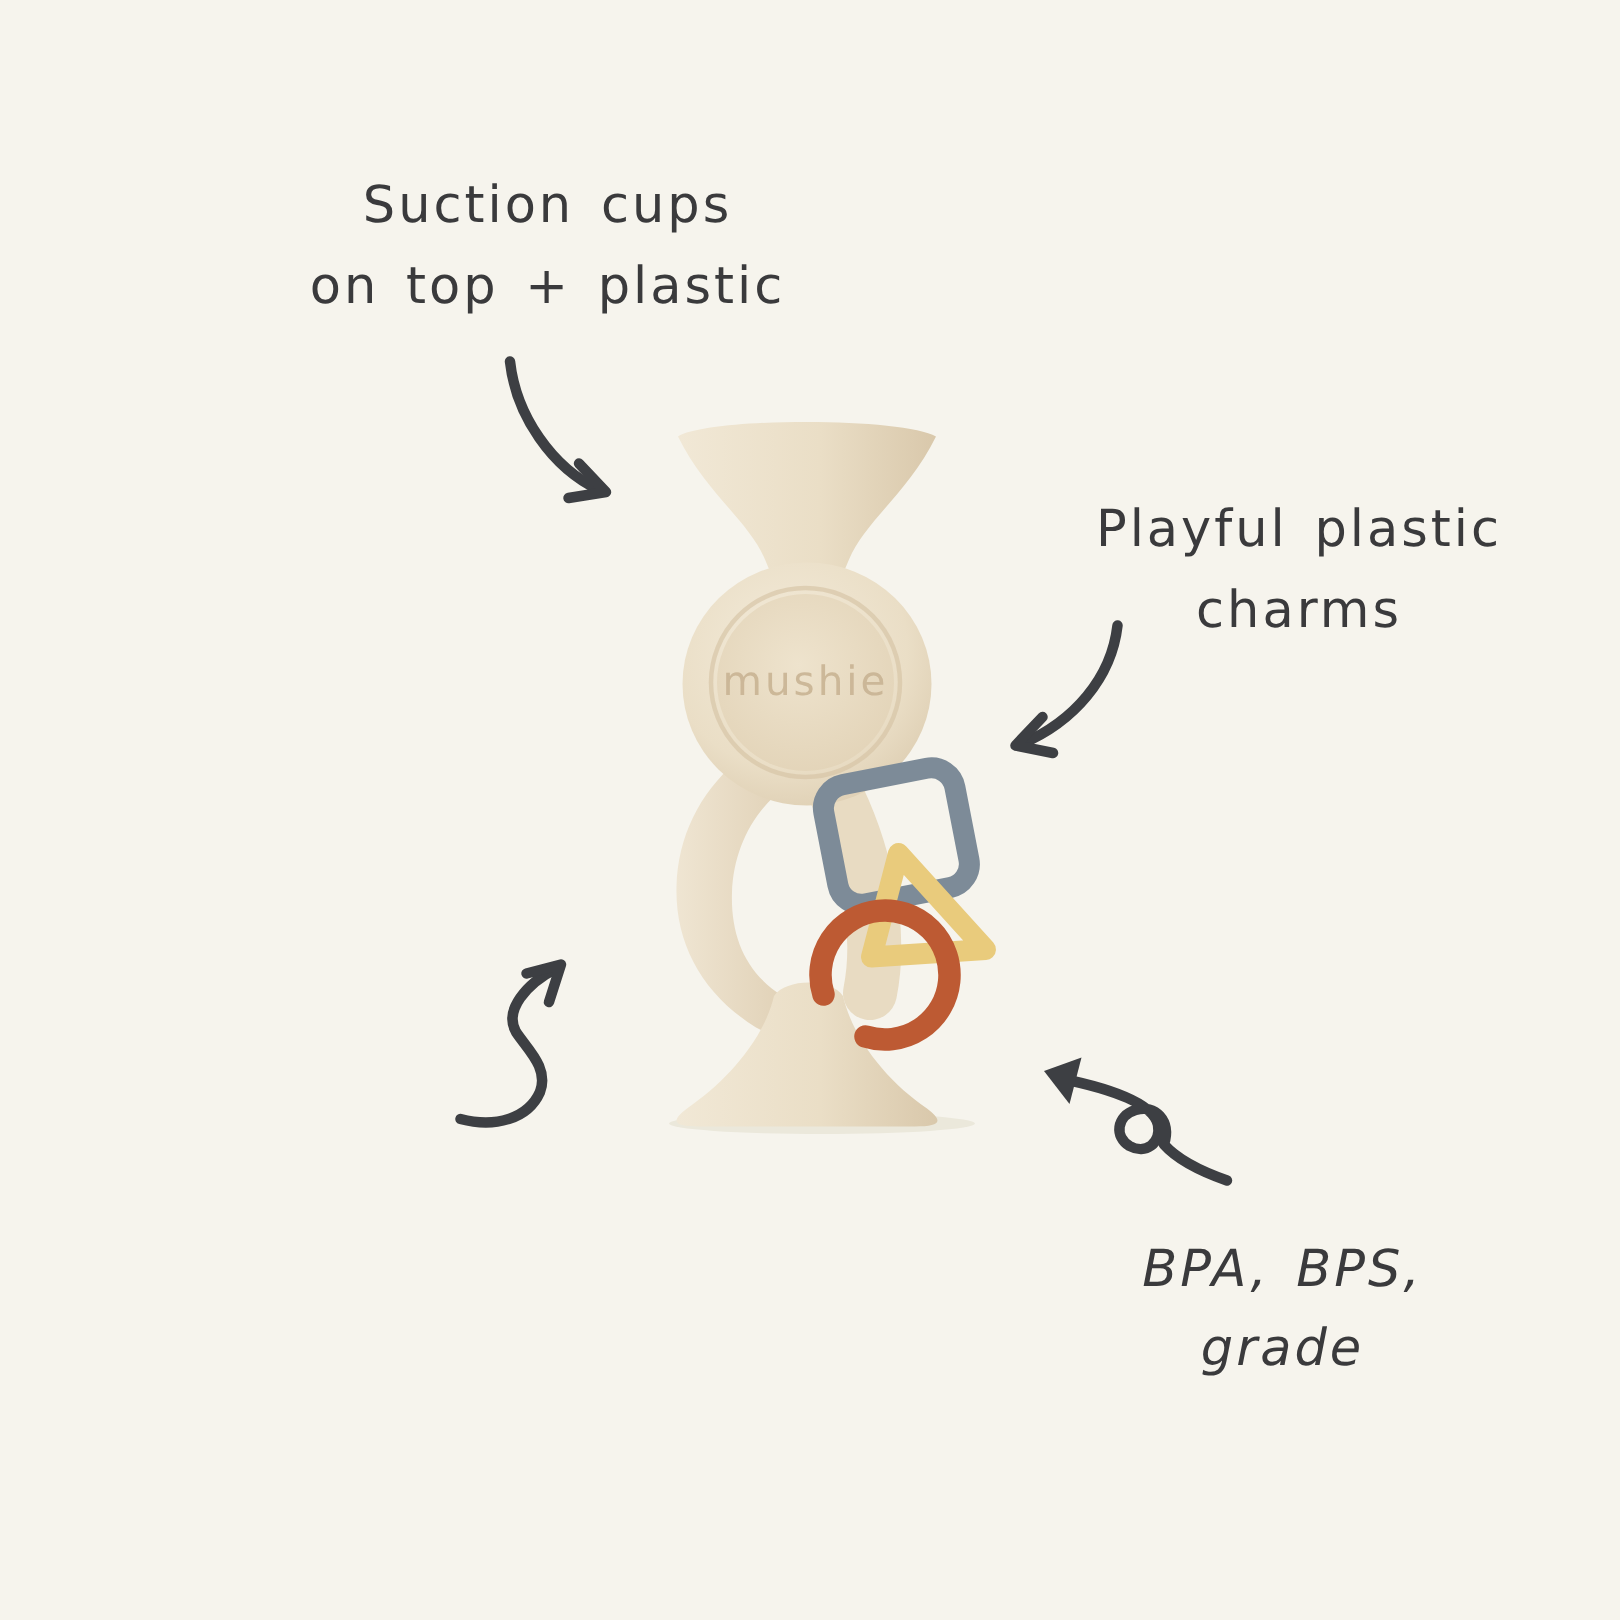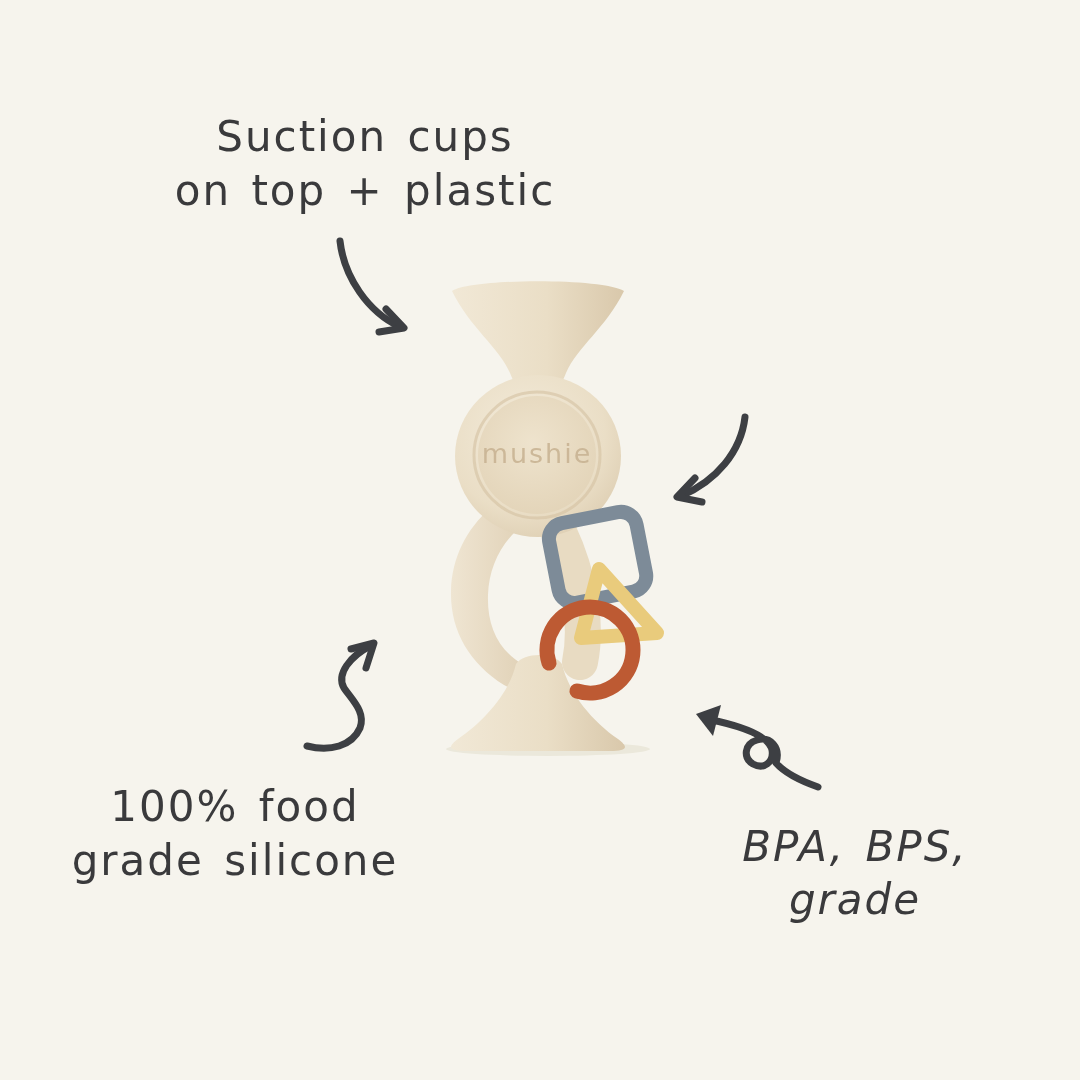--- a/index.html
+++ b/index.html
@@ -7,21 +7,21 @@
     width: 1080px; height: 1080px;
     background: #f6f4ed;
     font-family: "DejaVu Sans", sans-serif;
     overflow: hidden;
   }
   .canvas { position: relative; width: 1080px; height: 1080px; background: #f6f4ed; }
   .svg-layer { position: absolute; left: 0; top: 0; width: 1080px; height: 1080px; }
   .label {
     position: absolute;
     color: #3a3a3c;
-    font-size: 42px;
+    font-size: 34px;
     font-weight: 500;
     letter-spacing: 2px;
     word-spacing: 5px;
     text-align: center;
     line-height: 54px;
     white-space: nowrap;
   }
   .label div { white-space: nowrap; }
   .label-suction  { left: 110px; top: 110px; width: 510px; }
   .label-charms   { left: 666px; top: 326px; width: 400px; }
@@ -124,24 +124,24 @@
         <path d="M696,714 L721,705 L713,736 Z" stroke="none" fill="#3d3f43"></path>
       </g>
     </g>
   </svg>
 
   <div class="label label-suction">
     <div>Suction cups</div>
     <div>on top + plastic</div>
   </div>
 
+  <div class="label label-charms">
+    <div>Playful plastic</div>
+    <div>charms</div>
+  </div>
 
-  <div class="label label-silicone">
-    <div>100% food</div>
-    <div>grade silicone</div>
-  </div>
 
   <div class="label label-bpa">
     <div>BPA, BPS,</div>
     <div>grade</div>
   </div>
 
 </div>
 
 </body></html>

